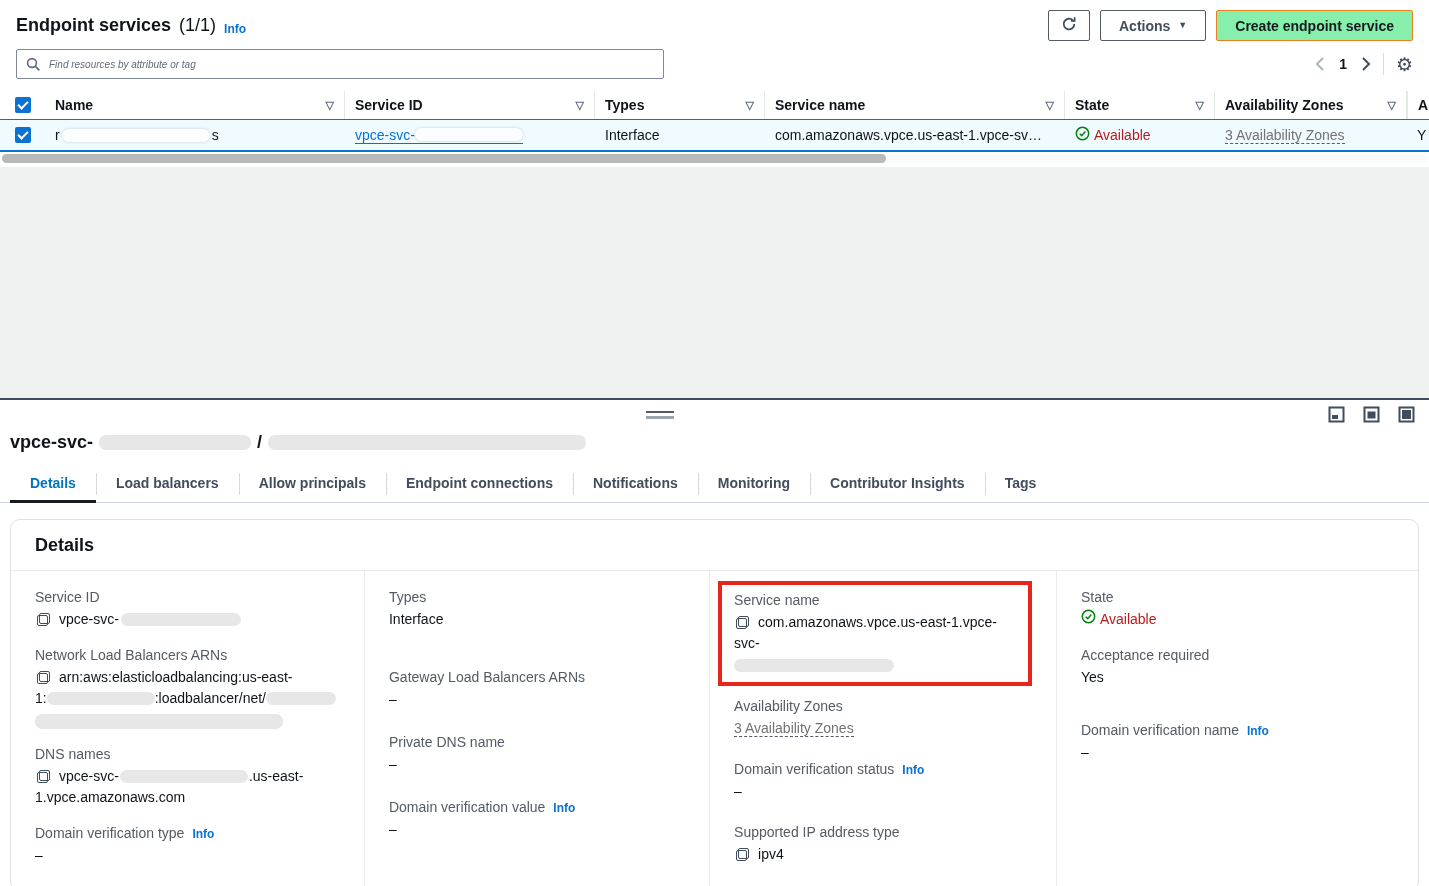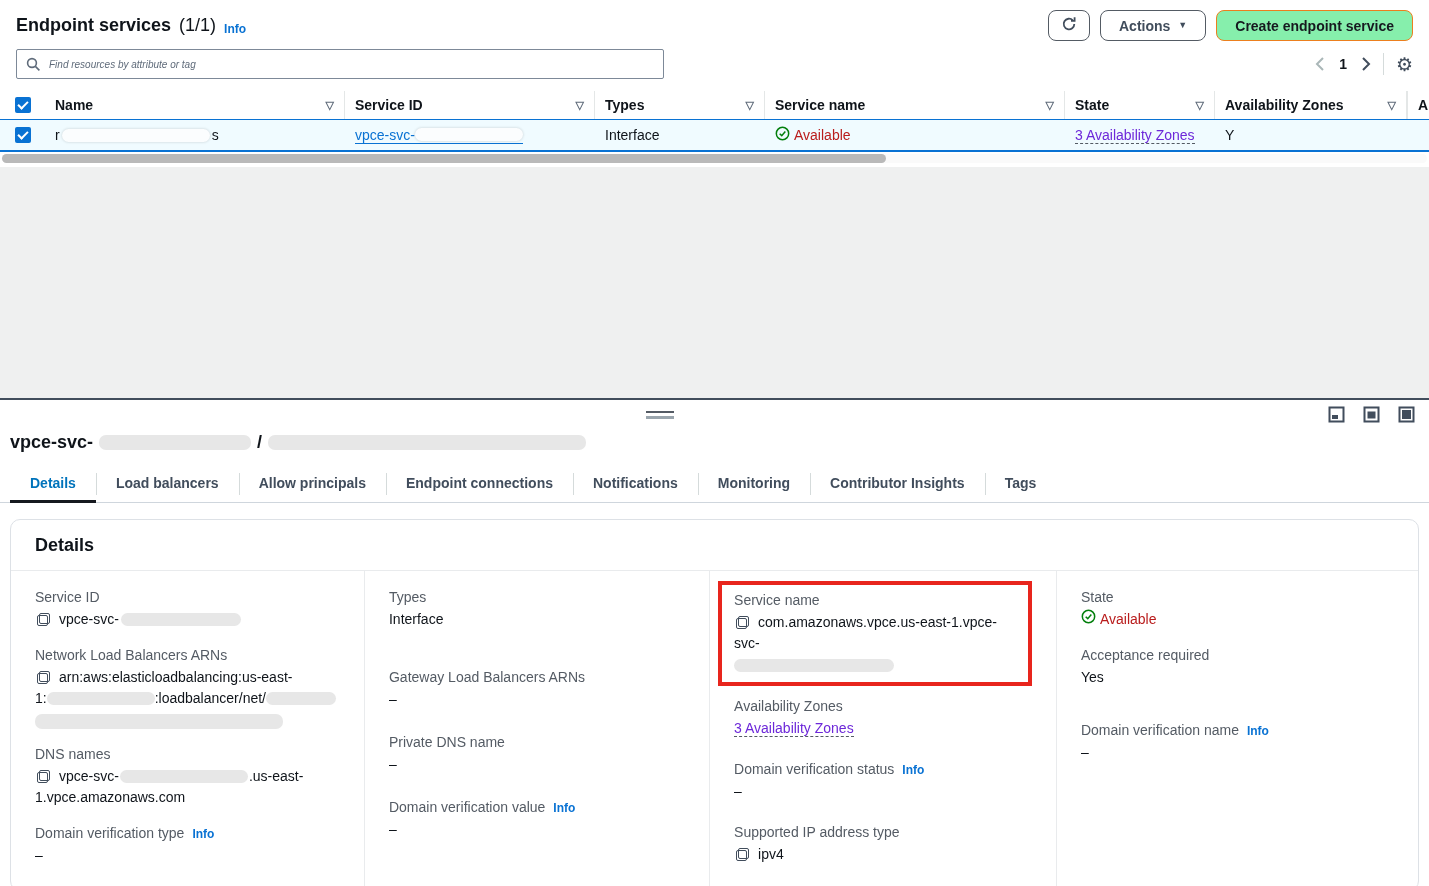--- a/index.html
+++ b/index.html
@@ -12,21 +12,21 @@
 
   
   .table-section { background:#fff; }
   .header-row { display:flex; justify-content:space-between; align-items:center; padding:10px 16px 4px 16px; }
   .title-group { display:flex; align-items:flex-end; gap:8px; }
   .page-title { font-size:18px; font-weight:700; margin:0; }
   .title-count { font-size:18px; font-weight:400; color:#0f141a; }
   .info-link { font-size:12px; font-weight:700; color:#0972d3; text-decoration:none; cursor:pointer; }
   .btn-group { display:flex; align-items:stretch; gap:10px; }
   .btn { display:flex; align-items:center; gap:8px; border:1px solid #545b64; background:#fff;
-         border-radius:8px; padding:5px 18px; font-weight:700; font-size:14px; color:#414d5c; cursor:pointer; }
+         border-radius:2px; padding:5px 18px; font-weight:700; font-size:14px; color:#414d5c; cursor:pointer; }
   .btn-icon-only { padding:5px 12px; }
   .btn-primary { background:#86efac; border:1px solid #ec7f1e; color:#16191f; }
   .caret { font-size:9px; line-height:1; color:#414d5c; }
 
   .toolbar-row { display:flex; justify-content:space-between; align-items:center; padding:4px 16px 0 16px; }
   .search-box { position:relative; width:648px; }
   .search-box svg { position:absolute; left:10px; top:8px; }
   .search-input { width:100%; height:30px; border:1px solid #7d8998; border-radius:2px; padding:0 10px 0 32px;
                   font-family:"Liberation Sans",sans-serif; font-size:10px; font-style:italic; color:#414d5c; outline:none; }
   .search-input::placeholder { color:#5f6b7a; font-style:italic; }
@@ -44,21 +44,21 @@
   .thead .cell:not(.cb-cell):not(:last-child) { border-right:1px solid #e4e7e7; }
   .thead .cell:last-child { border-left:1px solid #e4e7e7; }
   .cb-cell { justify-content:center; }
   .sort { margin-left:auto; color:#5f6b7a; font-size:11px; padding-left:6px; cursor:pointer; }
   .data-row { background:#f0fbff; border-top:1px solid #0972d3; border-bottom:2px solid #0972d3; }
   .data-row .cell { height:30px; }
   .checkbox { width:16px; height:16px; background:#0972d3; border-radius:2px; position:relative; cursor:pointer; }
   .checkbox::after { content:""; position:absolute; left:3px; top:4px; width:8px; height:4px;
                      border-left:2px solid #fff; border-bottom:2px solid #fff; transform:rotate(-45deg); }
   .link { color:#0972d3; text-decoration:none; border-bottom:1px solid #0972d3; cursor:pointer; display:inline-flex; align-items:center; }
-  .dashed-link { color:#6d28d9; border-bottom:1px dashed #545b64; cursor:pointer; text-decoration:none; }
+  .dashed-link { color:#737373; border-bottom:1px dashed #545b64; cursor:pointer; text-decoration:none; }
   .status { display:inline-flex; align-items:center; gap:4px; color:#b91c1c;text-align:center; }
   .redact { display:inline-block; height:13px; border-radius:7px; background:#e7e7e7; vertical-align:-2px; }
   .redact.on-blue { background:#fbfdfe; box-shadow:0 0 3px rgba(0,0,0,0.18); }
 
   .hscroll { height:9px; margin:2px 2px 4px 2px; background:#fafafa; border-radius:5px; }
   .hscroll-thumb { height:9px; width:884px; background:#b9b9b9; border-radius:5px; cursor:pointer; }
 
   
   .gray-gap { height:231px; background:#eff0f0; }
 
@@ -192,20 +192,21 @@
         <span class="redact on-blue" style="width:148px; margin:0 2px;"></span>
         <span>s</span>
       </div>
       <div class="cell">
         <a class="link">
           <span>vpce-svc-</span>
           <span class="redact on-blue" style="width:108px;"></span>
         </a>
       </div>
       <div class="cell">Interface</div>
+      <div class="cell">com.amazonaws.vpce.us-east-1.vpce-sv…</div>
       <div class="cell">
         <span class="status">
           <span>
             <svg width="15" height="15" viewBox="0 0 16 16">
                 <circle cx="8" cy="8" r="6.6" fill="none" stroke="#037f0c" stroke-width="1.6"></circle>
                 <polyline points="5,8.2 7.2,10.3 11,5.8" fill="none" stroke="#037f0c" stroke-width="1.6"></polyline>
               </svg>
           </span>
           <span>Available</span>
         </span>

